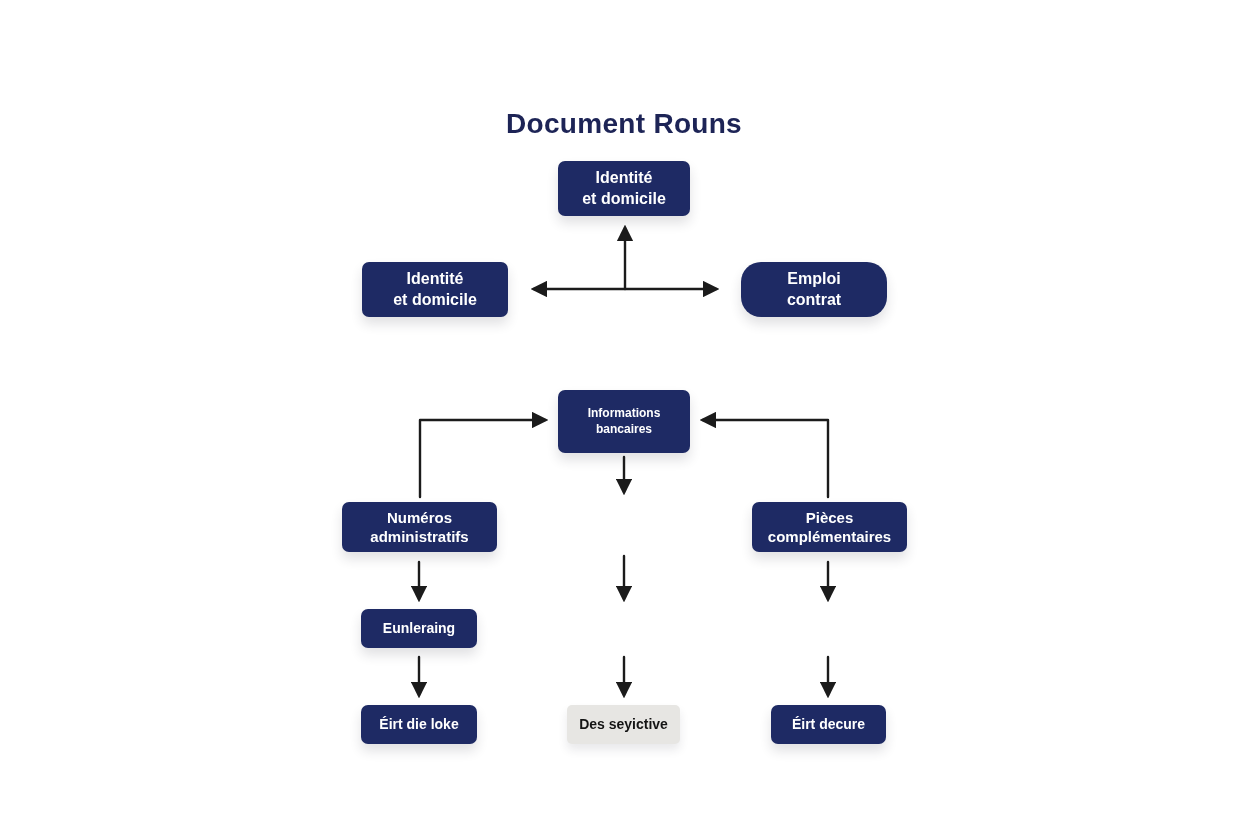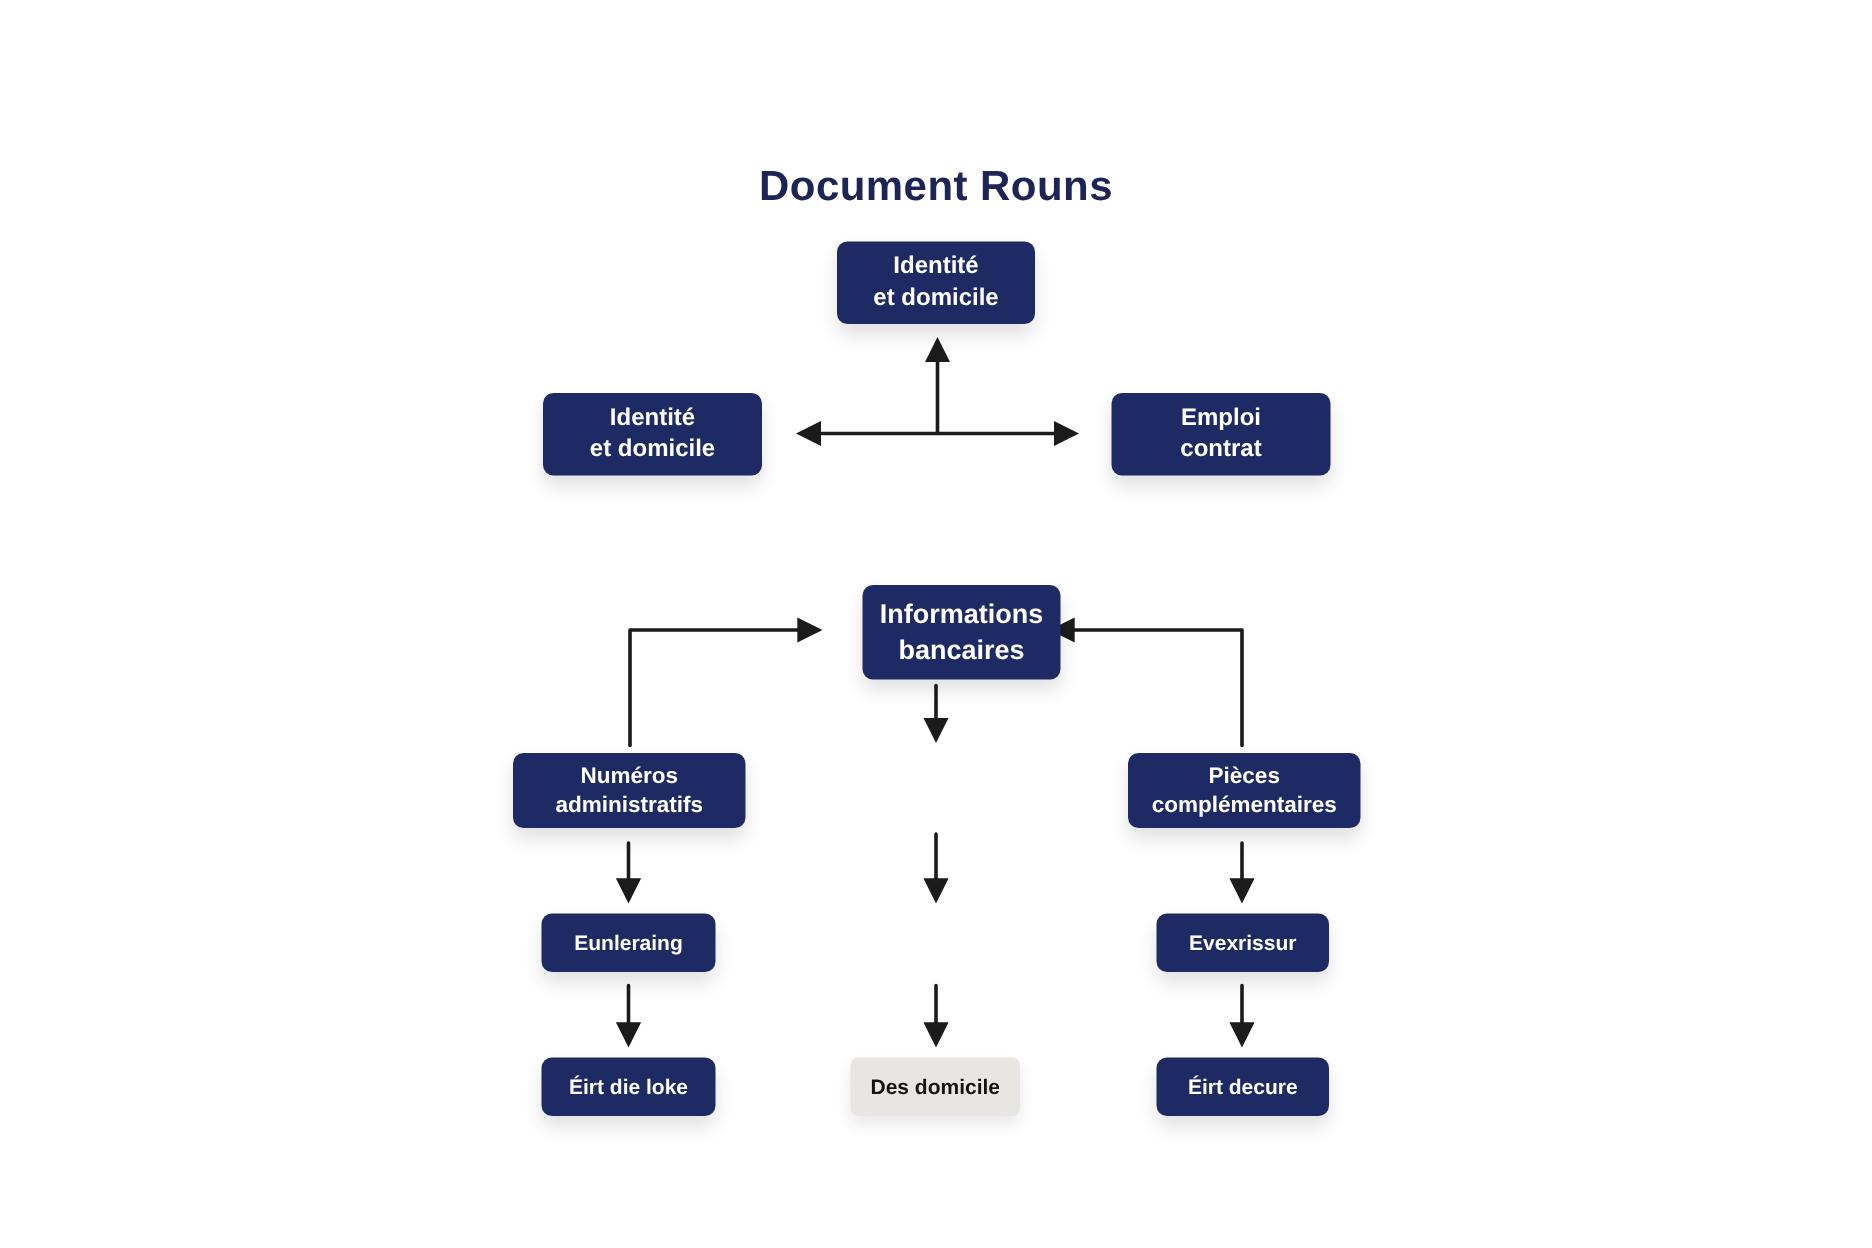--- a/index.html
+++ b/index.html
@@ -28,22 +28,22 @@
     background:var(--navy);color:var(--box-text-light);
     box-shadow:0 7px 12px rgba(40,40,60,.14);
   }
   .gray{
     background:var(--gray-box);color:var(--box-text-dark);
     border-radius:5px;box-shadow:0 6px 10px rgba(40,40,60,.10);
   }
   
   .n-top      {left:558px;top:145px;width:132px;height:55px;font-size:16px;}
   .n-r1-left  {left:362px;top:246px;width:146px;height:55px;font-size:16px;}
-  .n-r1-right {left:741px;top:246px;width:146px;height:55px;font-size:16px;}
-  .n-center   {left:558px;top:374px;width:132px;height:63px;font-size:18px;margin-left:17px;}
+  .n-r1-right {left:741px;top:246px;width:146px;height:55px;font-size:16px;border-radius:20px;}
+  .n-center   {left:558px;top:374px;width:132px;height:63px;font-size:12px;}
   .n-r2-left  {left:342px;top:486px;width:155px;height:50px;font-size:15px;}
   .n-r2-mid   {left:558px;top:492px;width:132px;height:40px;font-size:14px;}
   .n-r2-right {left:752px;top:486px;width:155px;height:50px;font-size:15px;}
   .n-r3-left  {left:361px;top:593px;width:116px;height:39px;font-size:14px;text-align:right;}
   .n-r3-mid   {left:567px;top:593px;width:113px;height:39px;font-size:14px;}
   .n-r3-right {left:771px;top:593px;width:115px;height:39px;font-size:14px;}
   .n-r4-left  {left:361px;top:689px;width:116px;height:39px;font-size:14px;}
   .n-r4-mid   {left:567px;top:689px;width:113px;height:39px;font-size:14px;}
   .n-r4-right {left:771px;top:689px;width:115px;height:39px;font-size:14px;}
 
@@ -92,18 +92,17 @@
 et domicile</div>
   <div class="node navy n-r1-right">Emploi
 contrat</div>
   <div class="node navy n-center">Informations
 bancaires</div>
   <div class="node navy n-r2-left">Numéros
 administratifs</div>
   <div class="node navy n-r2-right">Pièces
 complémentaires</div>
   <div class="node navy n-r3-left">Eunleraing</div>
-  <div class="node navy n-r3-right">Evexrissur</div>
   <div class="node navy n-r4-left">Éirt die loke</div>
-  <div class="node gray n-r4-mid">Des domicile</div>
+  <div class="node gray n-r4-mid">Des seyictive</div>
   <div class="node navy n-r4-right">Éirt decure</div>
 
 </div>
 
 </body></html>

